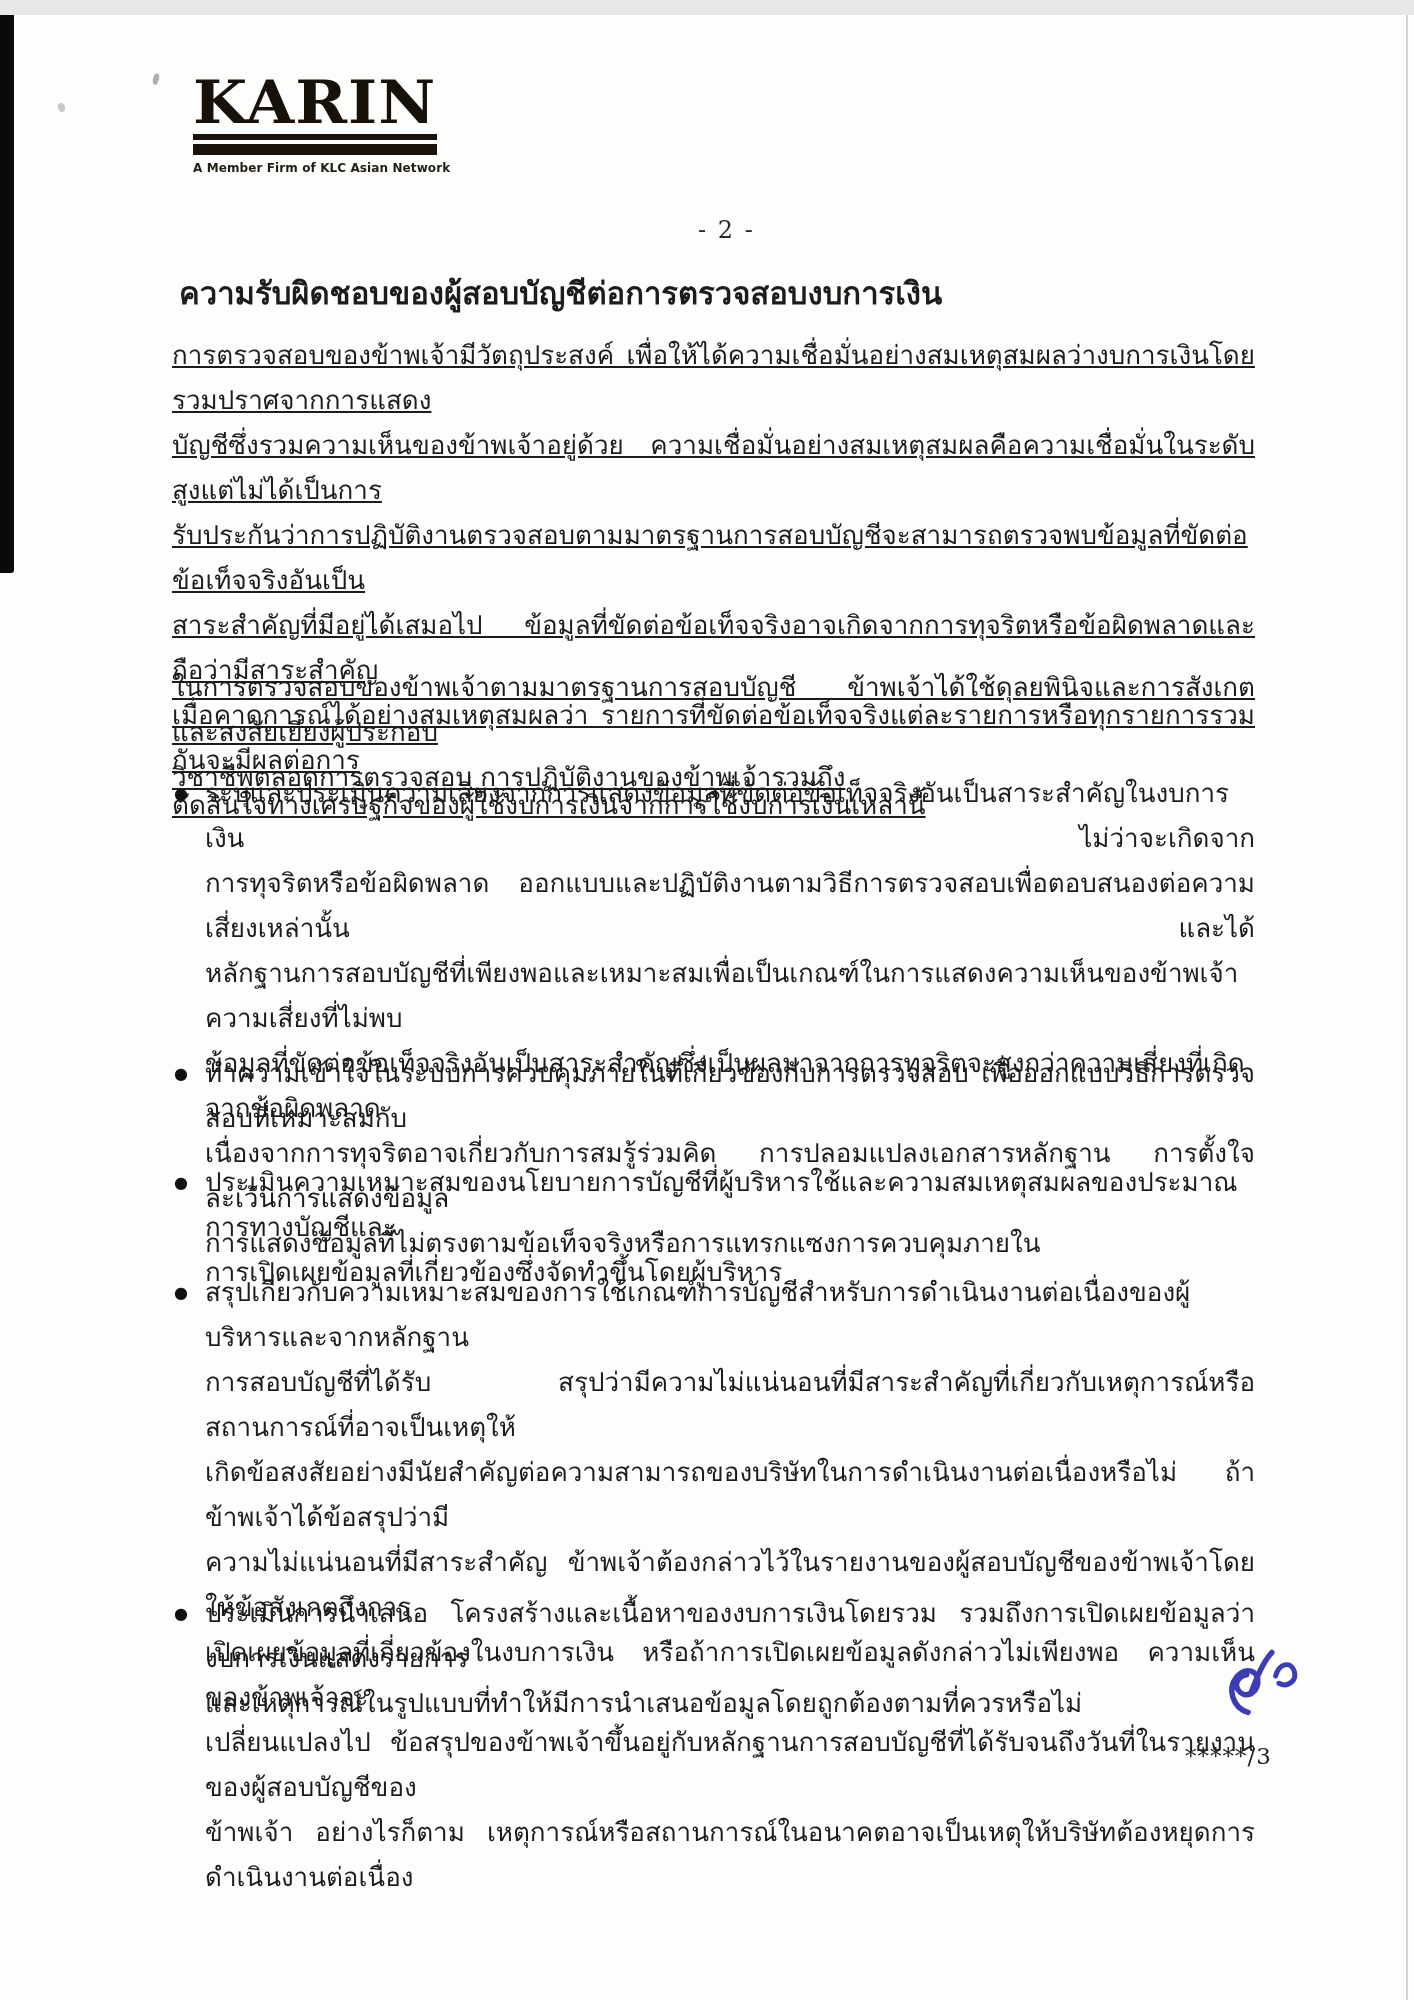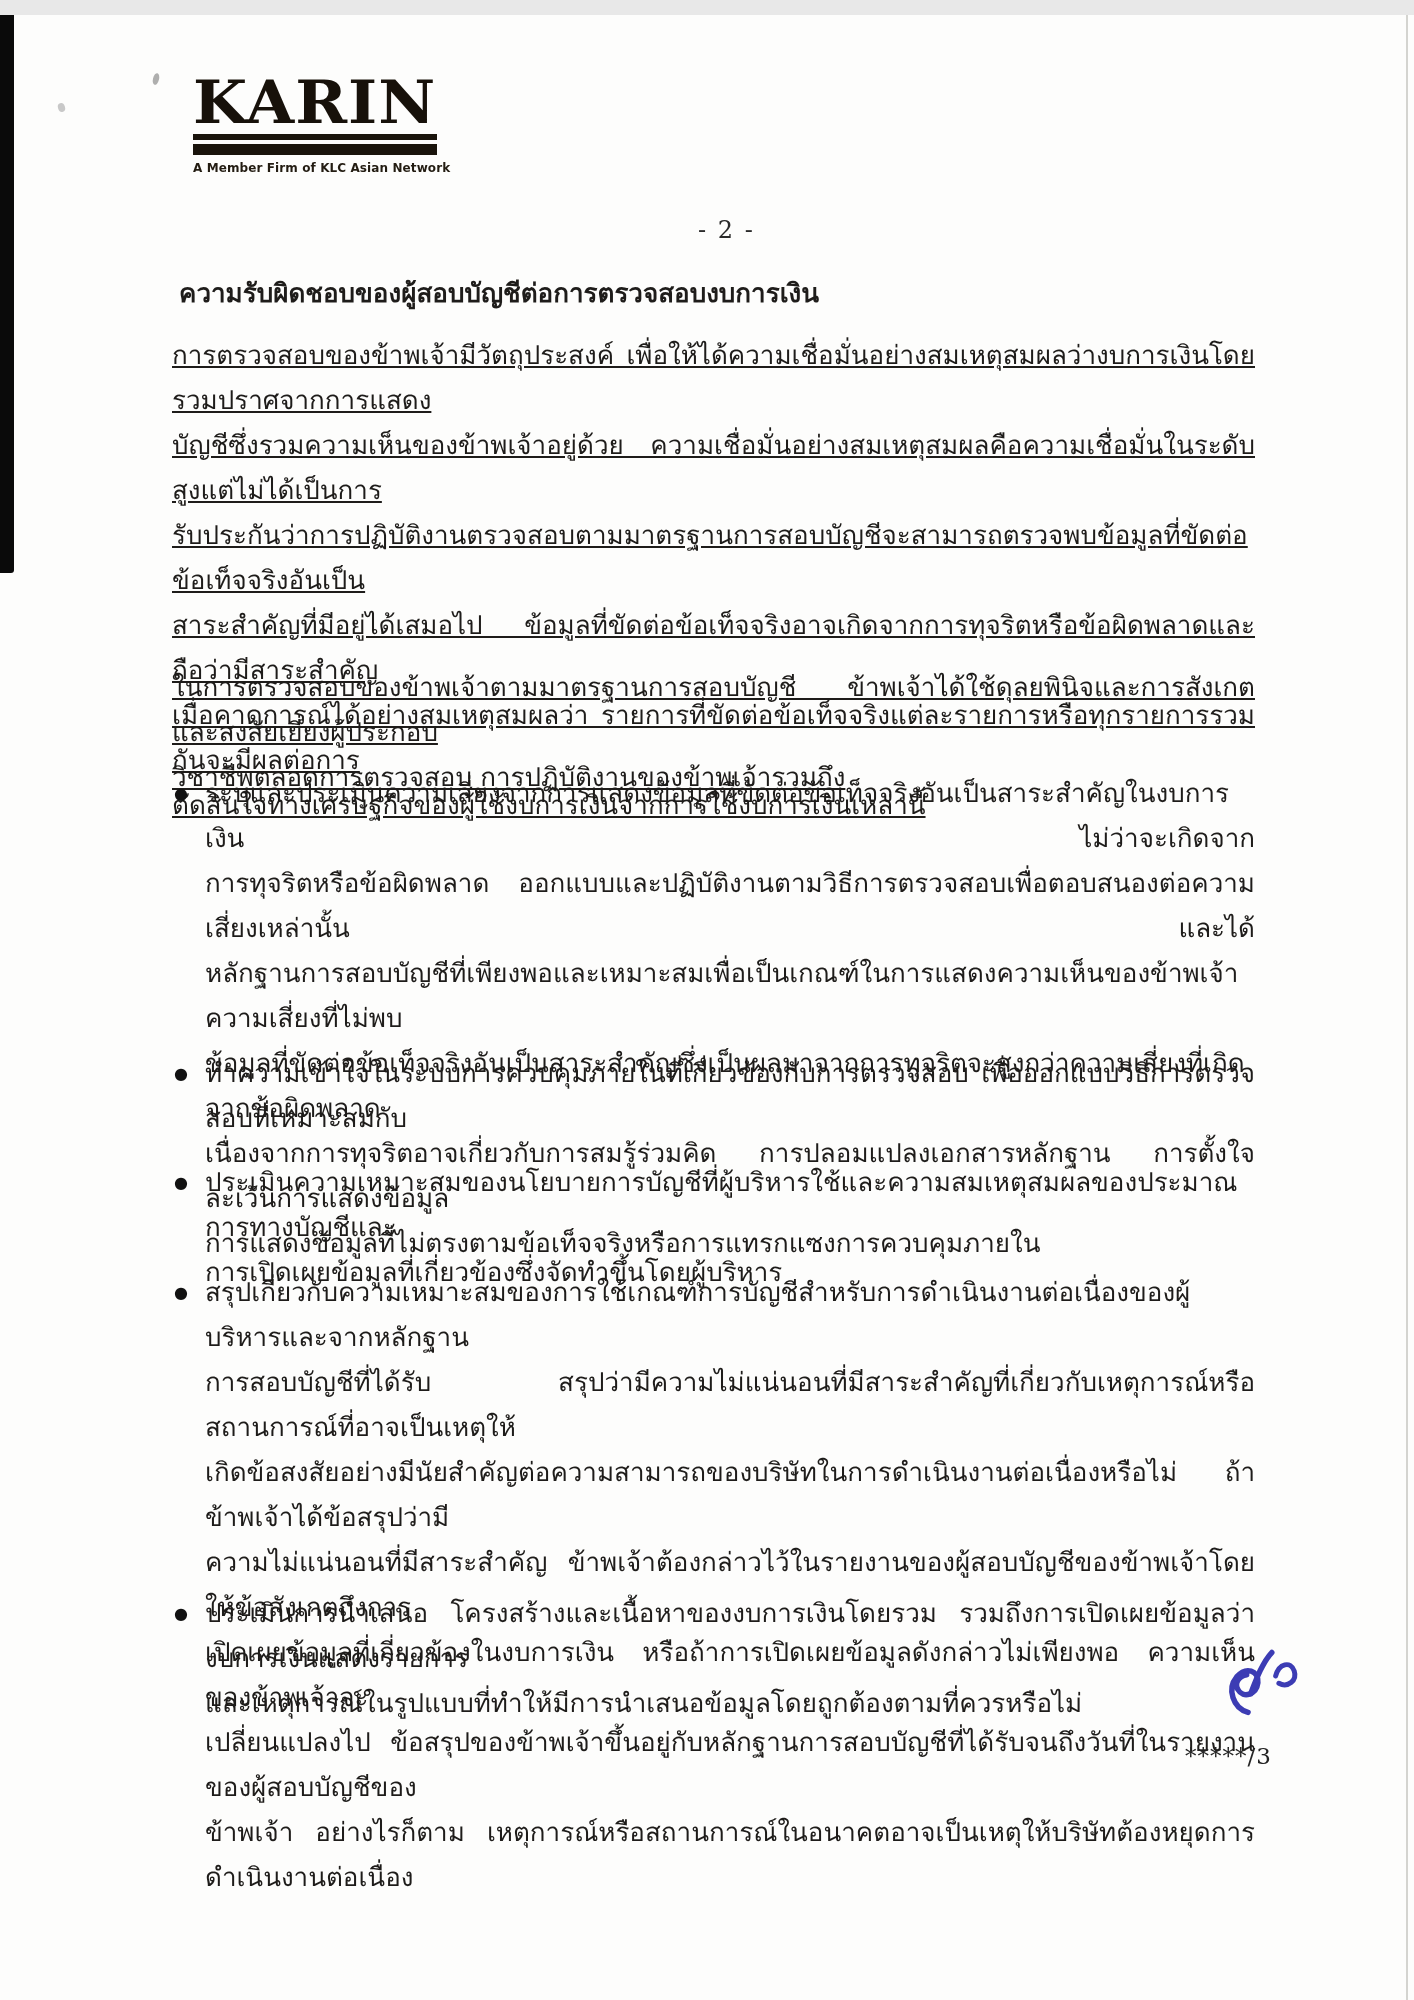--- a/index.html
+++ b/index.html
@@ -34,21 +34,21 @@
     color:#231c12; white-space:nowrap;
   }
   
   .page-number {
     position:absolute; left:698px; top:201px;
     font-family:"DejaVu Serif", serif; font-size:24px; color:#2a2a2a;
     letter-spacing:2px;
   }
   .heading {
     position:absolute; left:179px; top:258px; width:1090px;
-    font-size:26px; font-weight:bold; line-height:40px;
+    font-size:31px; font-weight:bold; line-height:40px;
   }
   
   .para { position:absolute; left:172px; width:1083px;text-decoration:underline; }
   .line {
     font-size:26px; line-height:45px;
     text-align:justify; text-align-last:justify;
     white-space:normal;
   }
   .line:last-child { text-align-last:left; }
   .bullet { position:absolute; left:172px; width:1083px; display:flex; }

